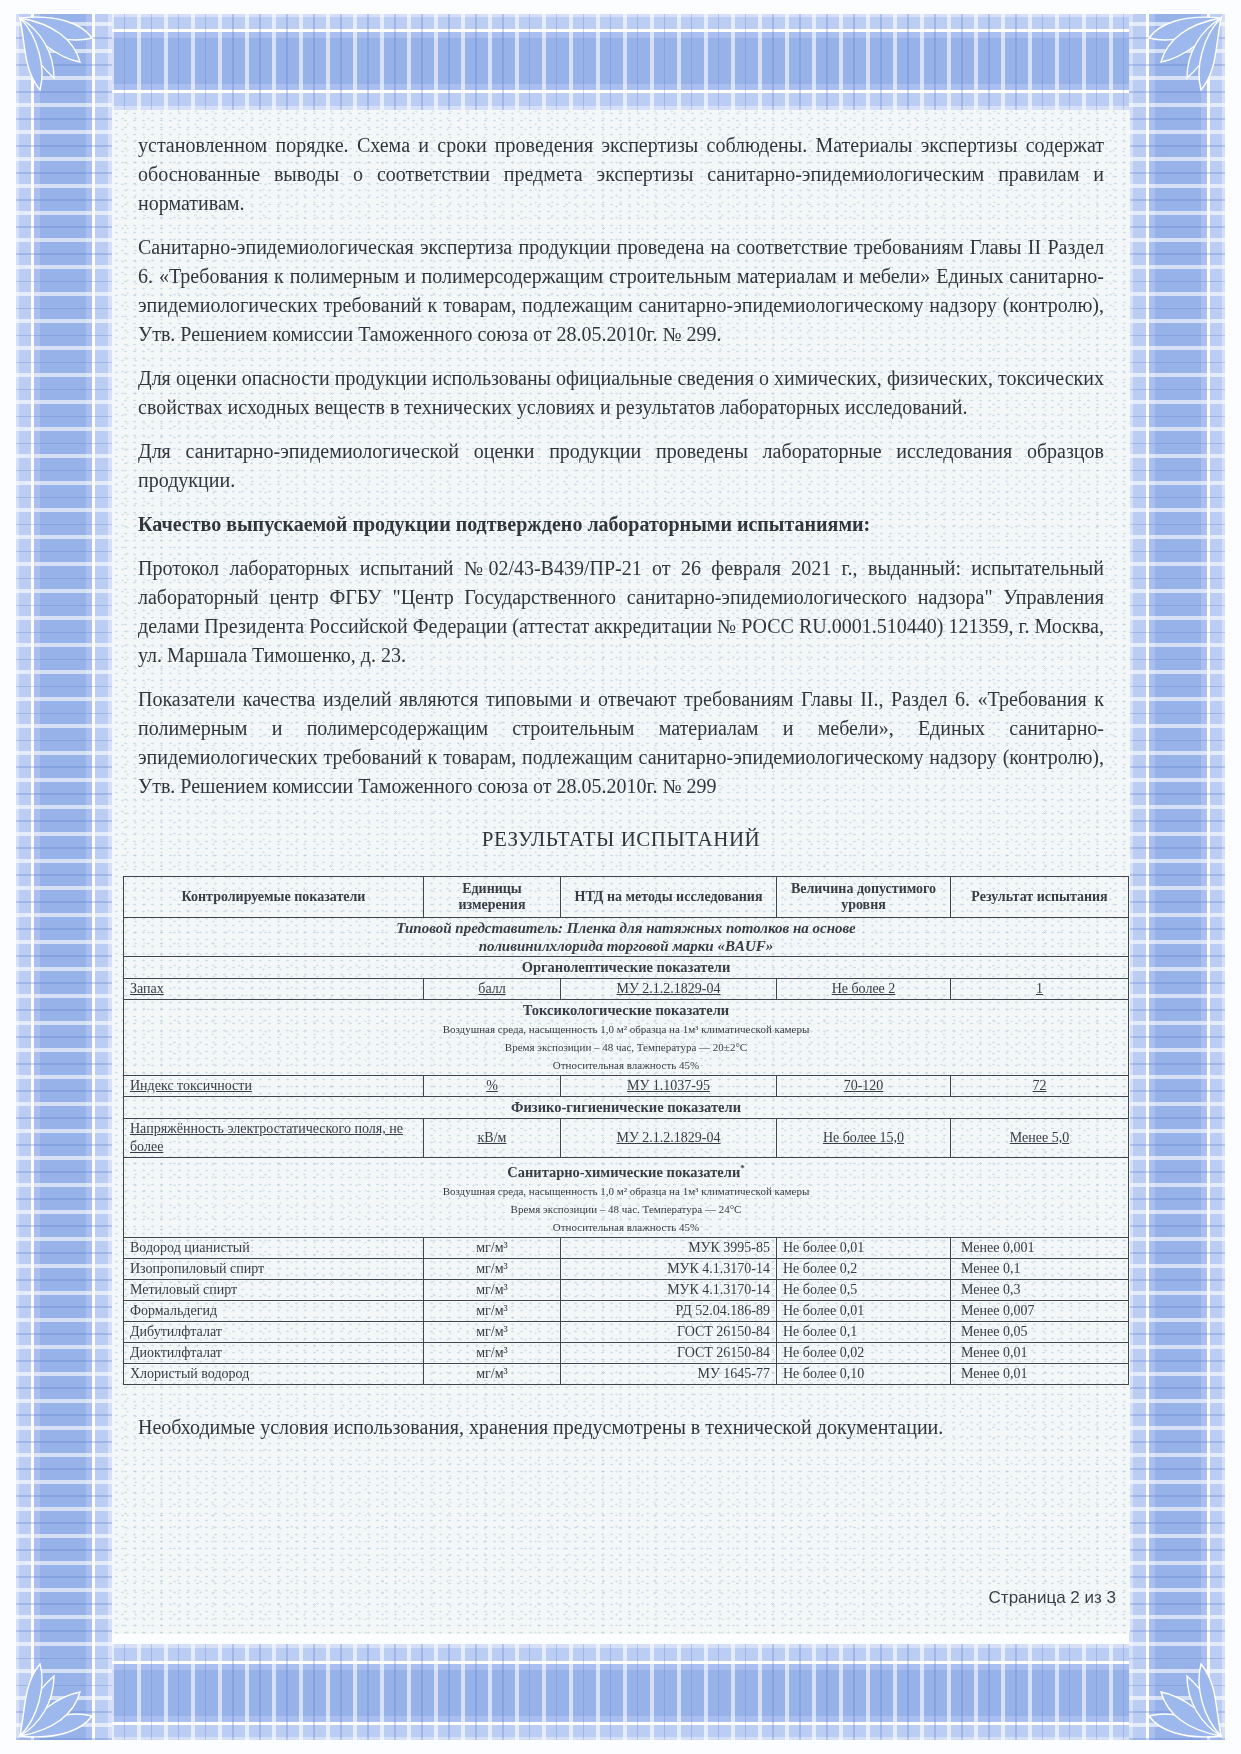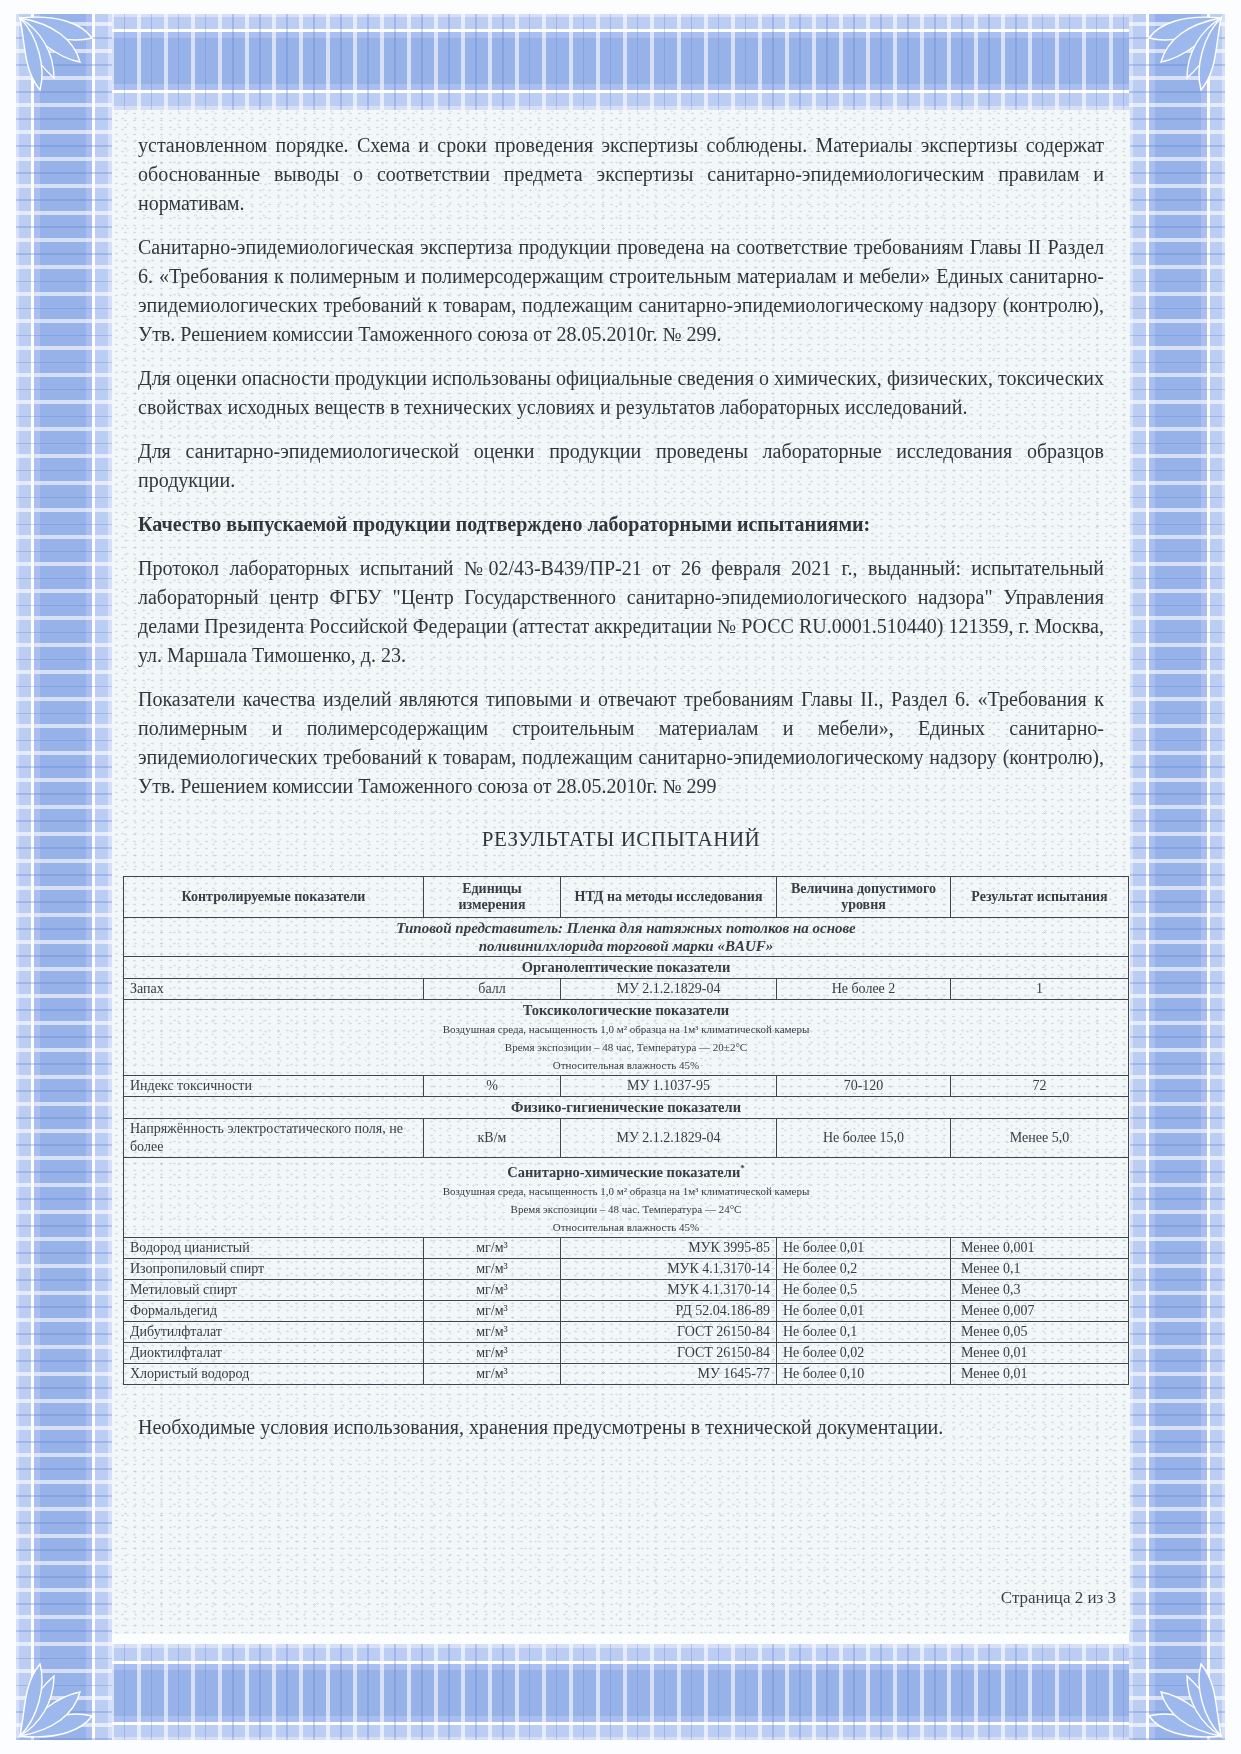--- a/index.html
+++ b/index.html
@@ -61,32 +61,32 @@
   .para.bold{font-weight:700;}
   .results-title{margin:26px 0 24px 0;text-align:center;font-size:21px;letter-spacing:.5px;}
   
   table.results{border-collapse:collapse;width:1005px;margin:4px auto;table-layout:fixed;
     font-size:14px;color:#383c44;}
   table.results th,table.results td{border:1.4px solid #41454d;padding:1px 6px;vertical-align:middle;}
   table.results th{font-size:14px;font-weight:700;text-align:center;line-height:16px;padding:4px 4px;}
   td.type-row{font-weight:700;font-style:italic;text-align:center;font-size:15px;line-height:18px;padding:6px 4px;}
   .section-title{font-weight:700;text-align:center;font-size:14.5px;line-height:19px;}
   .section-note{text-align:center;font-size:11px;line-height:18px;font-weight:400;}
-  tr.v-center td{text-align:center;line-height:18px;}
+  tr.v-center td{text-align:center;line-height:18px;text-decoration:underline;}
   tr.v-center td:first-child{text-align:left;}
   tr.v-chem td{line-height:18px;}
   tr.v-chem td:nth-child(1){text-align:left;}
   tr.v-chem td:nth-child(2){text-align:center;}
   tr.v-chem td:nth-child(3){text-align:right;}
   tr.v-chem td:nth-child(4){text-align:left;}
   tr.v-chem td:nth-child(5){text-align:left;padding-left:10px;}
   .closing{margin-top:28px;}
   .page-number{
     position:absolute;right:14px;top:1478px;
-    font-family:Liberation Serif, serif;font-size:17px;color:#3a3f47;
+    font-family:Liberation Sans, sans-serif;font-size:17px;color:#3a3f47;
   }
   sup{font-size:9px;}
 </style>
 </head>
 <body>
 
 <div class="band top"></div>
 <div class="band bottom"></div>
 <div class="band left"></div>
 <div class="band right"></div>

